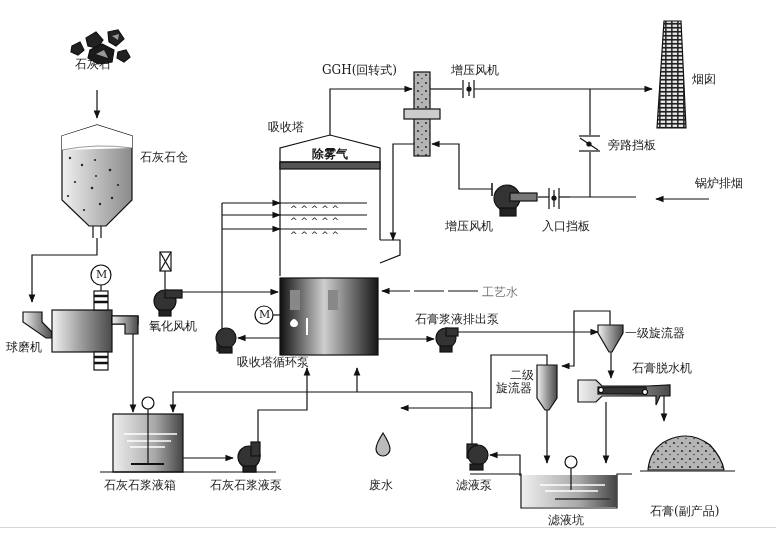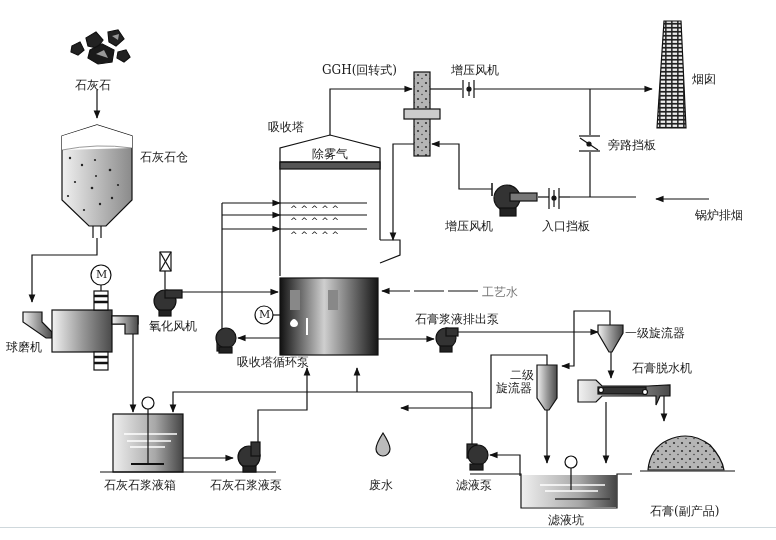--- a/index.html
+++ b/index.html
@@ -271,34 +271,34 @@
     <g>
       <circle cx="507" cy="198" r="13" fill="#333"></circle>
       <rect x="510" y="193" width="27" height="8" fill="#777"></rect>
       <rect x="500" y="208" width="16" height="8" fill="#222"></rect>
       <line x1="492" y1="183" x2="492" y2="196" stroke-width="1.5"></line>
     </g>
     <polyline points="492,189 459,189 459,144 432,144" marker-end="url(#arr)"></polyline>
   </g>
 </svg>
 
-<span class="lbl" style="left:75px;top:78px;font-family:Liberation Serif, serif;">石灰石</span>
+<span class="lbl" style="left:75px;top:57px;font-family:Liberation Serif, serif;">石灰石</span>
 <span class="lbl" style="left:140px;top:142px;margin-top:8px;">石灰石仓</span>
 <span class="lbl" style="left:6px;top:340px;">球磨机</span>
 <span class="lbl small" style="left:96px;top:268px;">M</span>
 <span class="lbl" style="left:149px;top:319px;">氧化风机</span>
 <span class="lbl" style="left:268px;top:120px;">吸收塔</span>
-<span class="lbl" style="left:312px;top:147px;">除雾气</span>
+<span class="lbl" style="left:312px;top:147px;font-weight:bold;">除雾气</span>
 <span class="lbl" style="left:322px;top:63px;">GGH(回转式)</span>
 <span class="lbl" style="left:451px;top:63px;">增压风机</span>
 <span class="lbl" style="left:692px;top:72px;">烟囱</span>
 <span class="lbl" style="left:608px;top:138px;">旁路挡板</span>
 <span class="lbl" style="left:445px;top:219px;">增压风机</span>
 <span class="lbl" style="left:542px;top:219px;">入口挡板</span>
-<span class="lbl" style="left:695px;top:208px;text-align:center;">锅炉排烟</span>
+<span class="lbl" style="left:695px;top:176px;text-align:center;">锅炉排烟</span>
 <span class="lbl pale" style="left:482px;top:285px;">工艺水</span>
 <span class="lbl" style="left:415px;top:312px;">石膏浆液排出泵</span>
 <span class="lbl" style="left:625px;top:326px;text-align:right;">一级旋流器</span>
 <span class="lbl" style="left:510px;top:368px;">二级</span>
 <span class="lbl" style="left:496px;top:381px;">旋流器</span>
 <span class="lbl" style="left:632px;top:361px;">石膏脱水机</span>
 <span class="lbl small" style="left:259px;top:308px;">M</span>
 <span class="lbl" style="left:195px;top:355px;padding-left:42px;">吸收塔循环泵</span>
 <span class="lbl" style="left:104px;top:478px;">石灰石浆液箱</span>
 <span class="lbl" style="left:210px;top:478px;">石灰石浆液泵</span>

